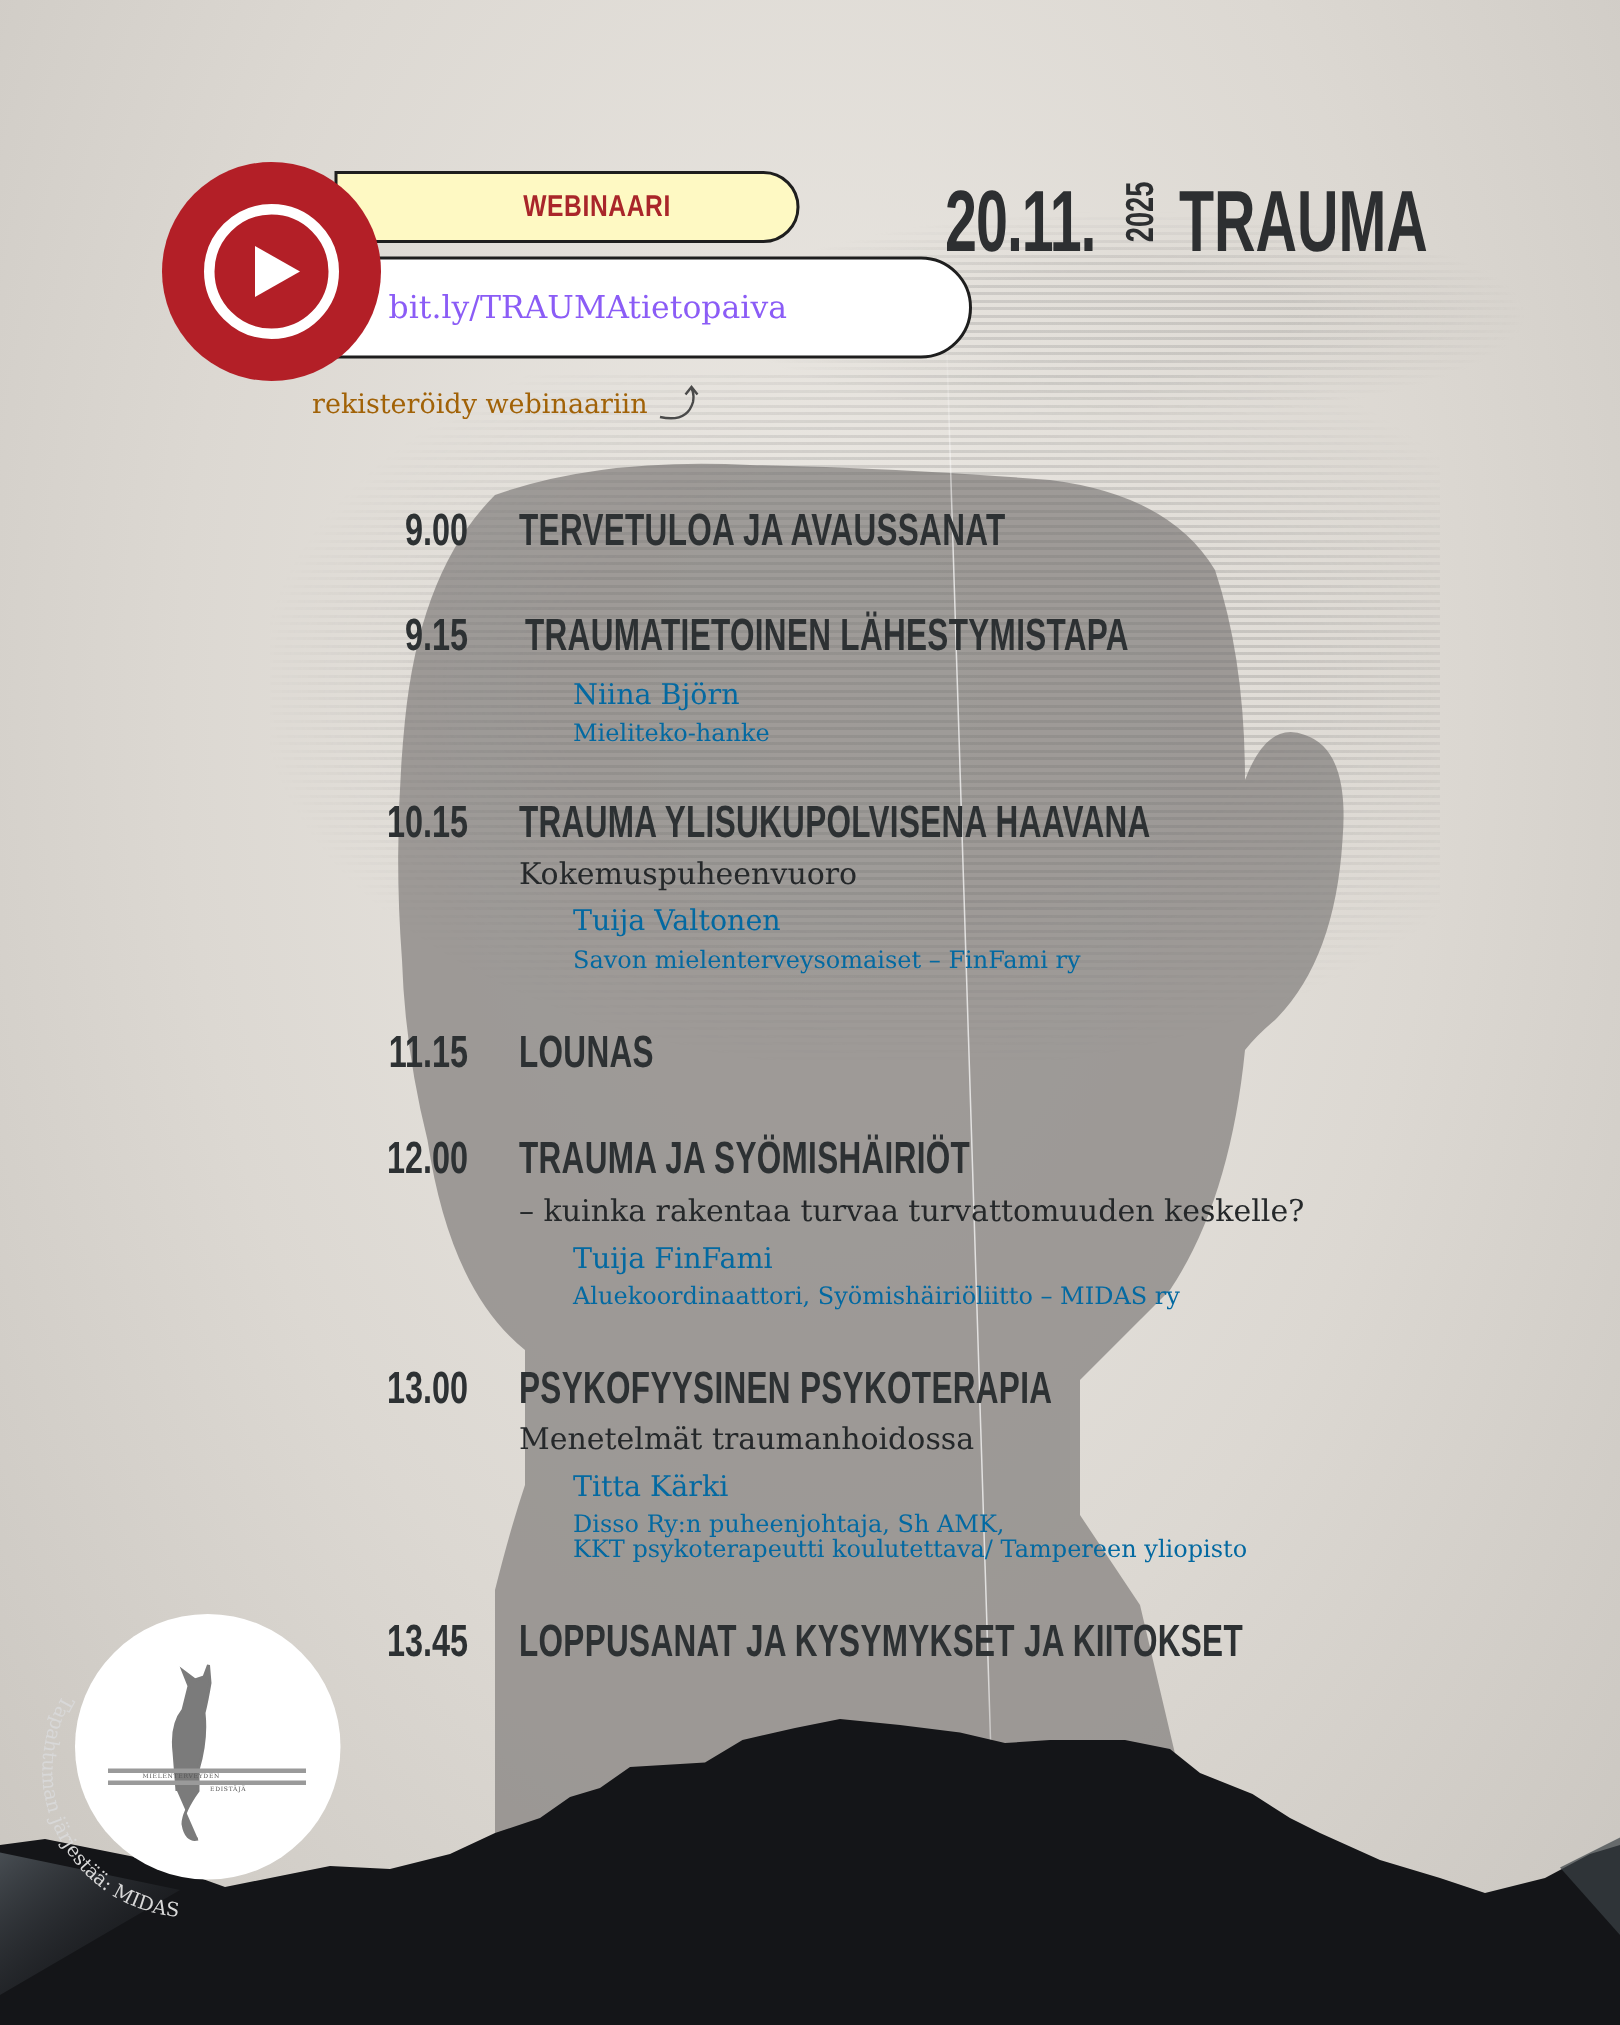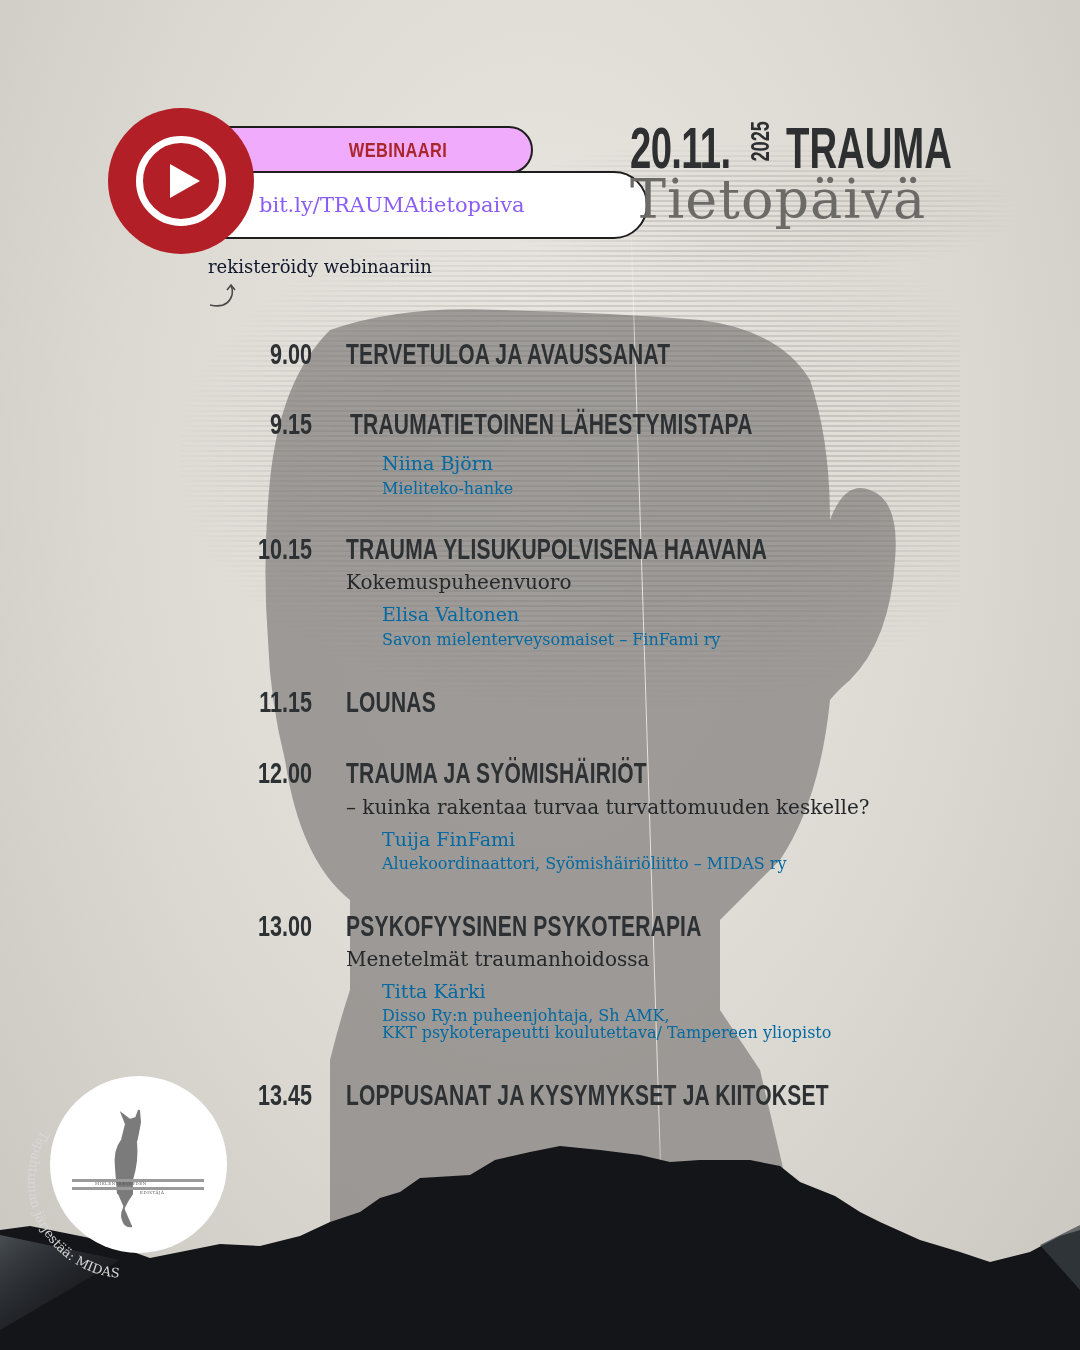--- a/index.html
+++ b/index.html
@@ -32,22 +32,22 @@
   
   .crease {
     position: absolute; left: 630px; top: 210px; width: 1px; height: 1050px;
     background: linear-gradient(180deg, rgba(255,255,255,0), rgba(255,255,255,0.7) 15%, rgba(255,255,255,0.7) 85%, rgba(255,255,255,0));
     transform: rotate(-1.8deg); transform-origin: top;
   }
 
   
   .webinar { position: absolute; left: 108px; top: 108px; width: 440px; height: 170px; }
   .pill-top {
-    position: absolute; left: 115px; top: 18px; width: 310px; height: 48px;
-    background: #f0abfc; border: 2px solid #1e1e1e; border-radius: 0 26px 26px 0;
+    position: absolute; left: 115px; top: 6px; width: 310px; height: 48px;
+    background: #fef9c3; border: 2px solid #1e1e1e; border-radius: 0 26px 26px 0;
     display: flex; align-items: center; justify-content: center; padding-left: 40px;
   }
   .pill-top span {
     font-family: "Liberation Sans", sans-serif; font-weight: 700;
     font-size: 20px; color: #a9262a; letter-spacing: 0.5px;
     transform: scaleX(0.82); display: inline-block;
   }
   .pill-bottom {
     position: absolute; left: 115px; top: 63px; width: 425px; height: 68px;
     background: #fff; border: 2px solid #1e1e1e; border-radius: 0 34px 34px 0;
@@ -61,22 +61,22 @@
   }
   .yt-ring {
     width: 90px; height: 90px; border-radius: 50%; border: 7px solid #fff;
     display: flex; align-items: center; justify-content: center;
   }
   .yt-play {
     width: 0; height: 0; border-top: 17px solid transparent; border-bottom: 17px solid transparent;
     border-left: 30px solid #fff; margin-left: 8px;
   }
   .register {
-    position: absolute; left: 100px; top: 148px; font-size: 18px; color: #0f172a;
-    display: flex; align-items: flex-start; gap: 6px; flex-direction: column;
+    position: absolute; left: 100px; top: 148px; font-size: 18px; color: #a16207;
+    display: flex; align-items: center; gap: 6px;
   }
 
   
   .title { position: absolute; left: 630px; top: 112px; width: 345px; }
   .title-row { display: flex; align-items: center; height: 70px; }
   .date {
     font-family: "Liberation Sans", sans-serif; font-weight: 700; font-size: 58px;
     color: #2d2f31; transform: scaleX(0.66); transform-origin: left; display: inline-block;
     letter-spacing: -1px; width: 110px; white-space: nowrap;
   }
@@ -162,41 +162,40 @@
     </svg>
   </div>
 </div>
 
 <div class="title">
   <div class="title-row">
     <span class="date">20.11.</span>
     <span class="year">2025</span>
     <span class="trauma">TRAUMA</span>
   </div>
-  <div class="tietopaiva">Tietopäivä</div>
 </div>
 
 <div class="program">
   <div class="slot" style="top:336px">
     <div class="time">9.00</div>
     <div class="heading">TERVETULOA JA AVAUSSANAT</div>
   </div>
 
   <div class="slot" style="top:406px">
     <div class="time">9.15</div>
     <div class="heading" style="left:350px">TRAUMATIETOINEN LÄHESTYMISTAPA</div>
     <div class="speaker" style="top:46px">Niina Björn</div>
     <div class="org" style="top:74px">Mieliteko-hanke</div>
   </div>
 
   <div class="slot" style="top:531px">
     <div class="time">10.15</div>
     <div class="heading">TRAUMA YLISUKUPOLVISENA HAAVANA</div>
     <div class="subheading" style="top:39px">Kokemuspuheenvuoro</div>
-    <div class="speaker" style="top:72px">Elisa Valtonen</div>
+    <div class="speaker" style="top:72px">Tuija Valtonen</div>
     <div class="org" style="top:100px">Savon mielenterveysomaiset – FinFami ry</div>
   </div>
 
   <div class="slot" style="top:684px">
     <div class="time">11.15</div>
     <div class="heading">LOUNAS</div>
   </div>
 
   <div class="slot" style="top:755px">
     <div class="time">12.00</div>

